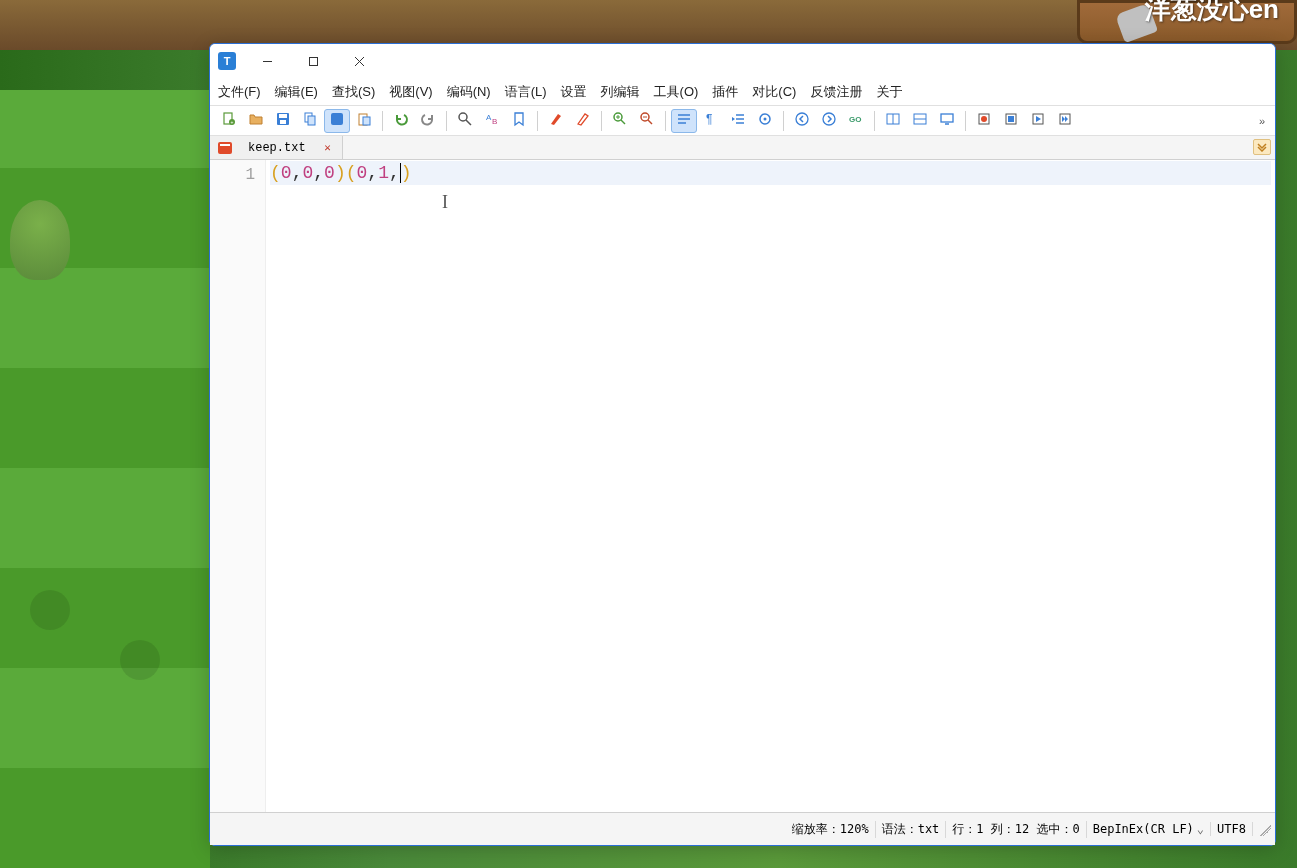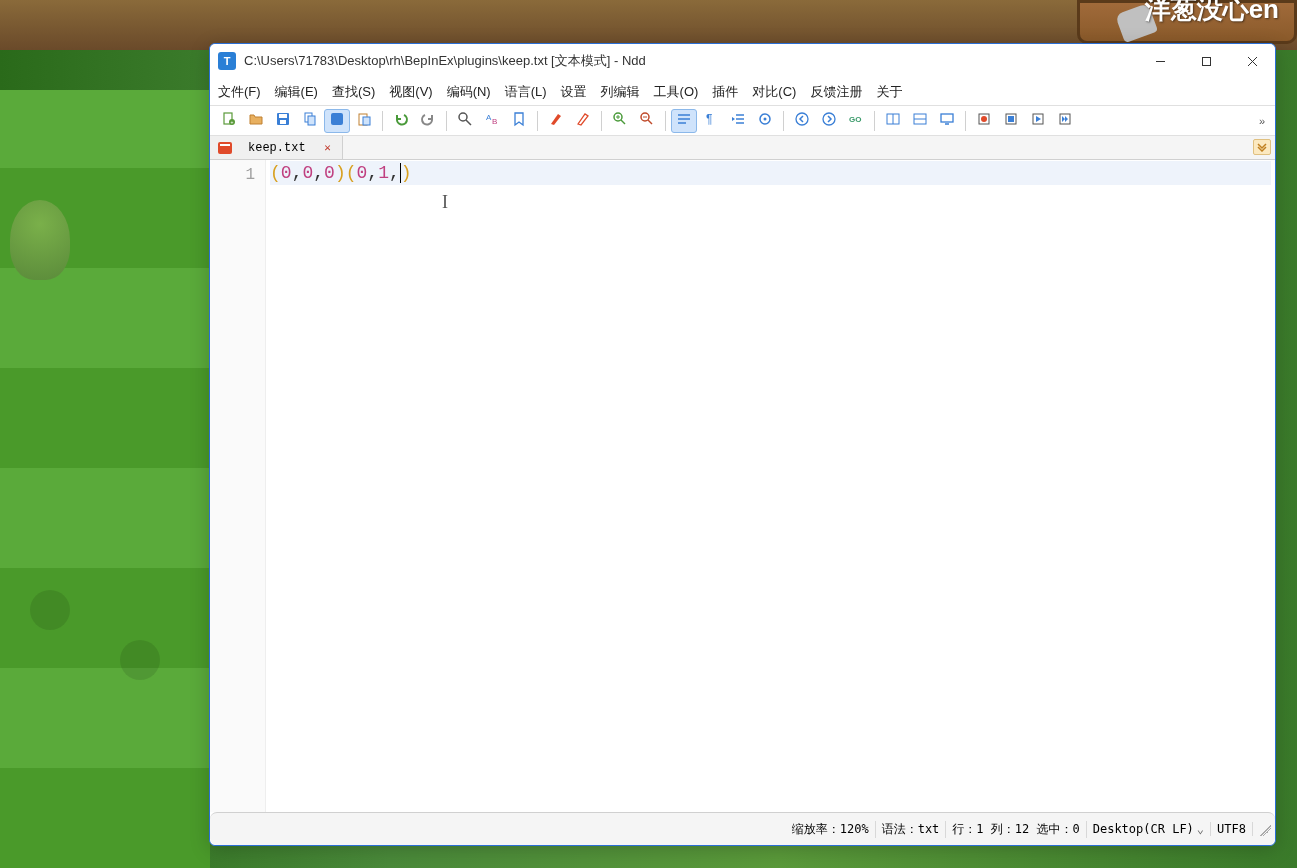--- a/index.html
+++ b/index.html
@@ -265,21 +265,20 @@
 .status-bar {
   height: 24px;
   border-top: 1px solid #d0d0d0;
   background: #f5f5f5;
   display: flex;
   align-items: center;
   font-size: 12px;
   font-family: "SimSun", monospace;
   padding: 16px 4px;
   gap: 0;
-  border-radius: 7px;
 }
 .status-spacer { flex: 1; }
 .status-cell {
   padding: 0 6px;
   border-right: 1px solid #d8d8d8;
   white-space: nowrap;
 }
 .status-cell:last-child { border-right: none; }
 .status-dropdown { padding-left: 3px; color: #666; }
 .resize-grip {
@@ -297,21 +296,20 @@
   <div class="wood-panel">
     <div class="hand-icon"></div>
   </div>
   <div class="top-partial-text">洋葱没心en</div>
 </div>
 
 <div class="editor-window">
 
   <div class="title-bar">
     <div class="app-icon">T</div>
-    <div class="title-text">C:\Users\71783\Desktop\rh\BepInEx\plugins\keep.txt [文本模式] - Ndd</div>
     <div class="win-controls">
       <div class="win-btn">
         <svg viewBox="0 0 11 11">
             <line x1="1" y1="5.5" x2="10" y2="5.5" stroke="#333" stroke-width="1"></line>
           </svg>
       </div>
       <div class="win-btn">
         <svg viewBox="0 0 11 11">
             <rect x="1.5" y="1.5" width="8" height="8" fill="none" stroke="#333" stroke-width="1"></rect>
           </svg>
@@ -567,19 +565,19 @@
       <div class="text-cursor-mark">I</div>
     </div>
   </div>
 
   <div class="status-bar">
     <div class="status-spacer"></div>
     <div class="status-cell">缩放率：120%</div>
     <div class="status-cell">语法：txt</div>
     <div class="status-cell">行：1 列：12 选中：0</div>
     <div class="status-cell">
-      <span>Desktop(CR LF)</span><span class="status-dropdown">⌄</span>
+      <span>BepInEx(CR LF)</span><span class="status-dropdown">⌄</span>
     </div>
     <div class="status-cell">UTF8</div>
     <div class="resize-grip"></div>
   </div>
 
 </div>
 
 </body></html>

